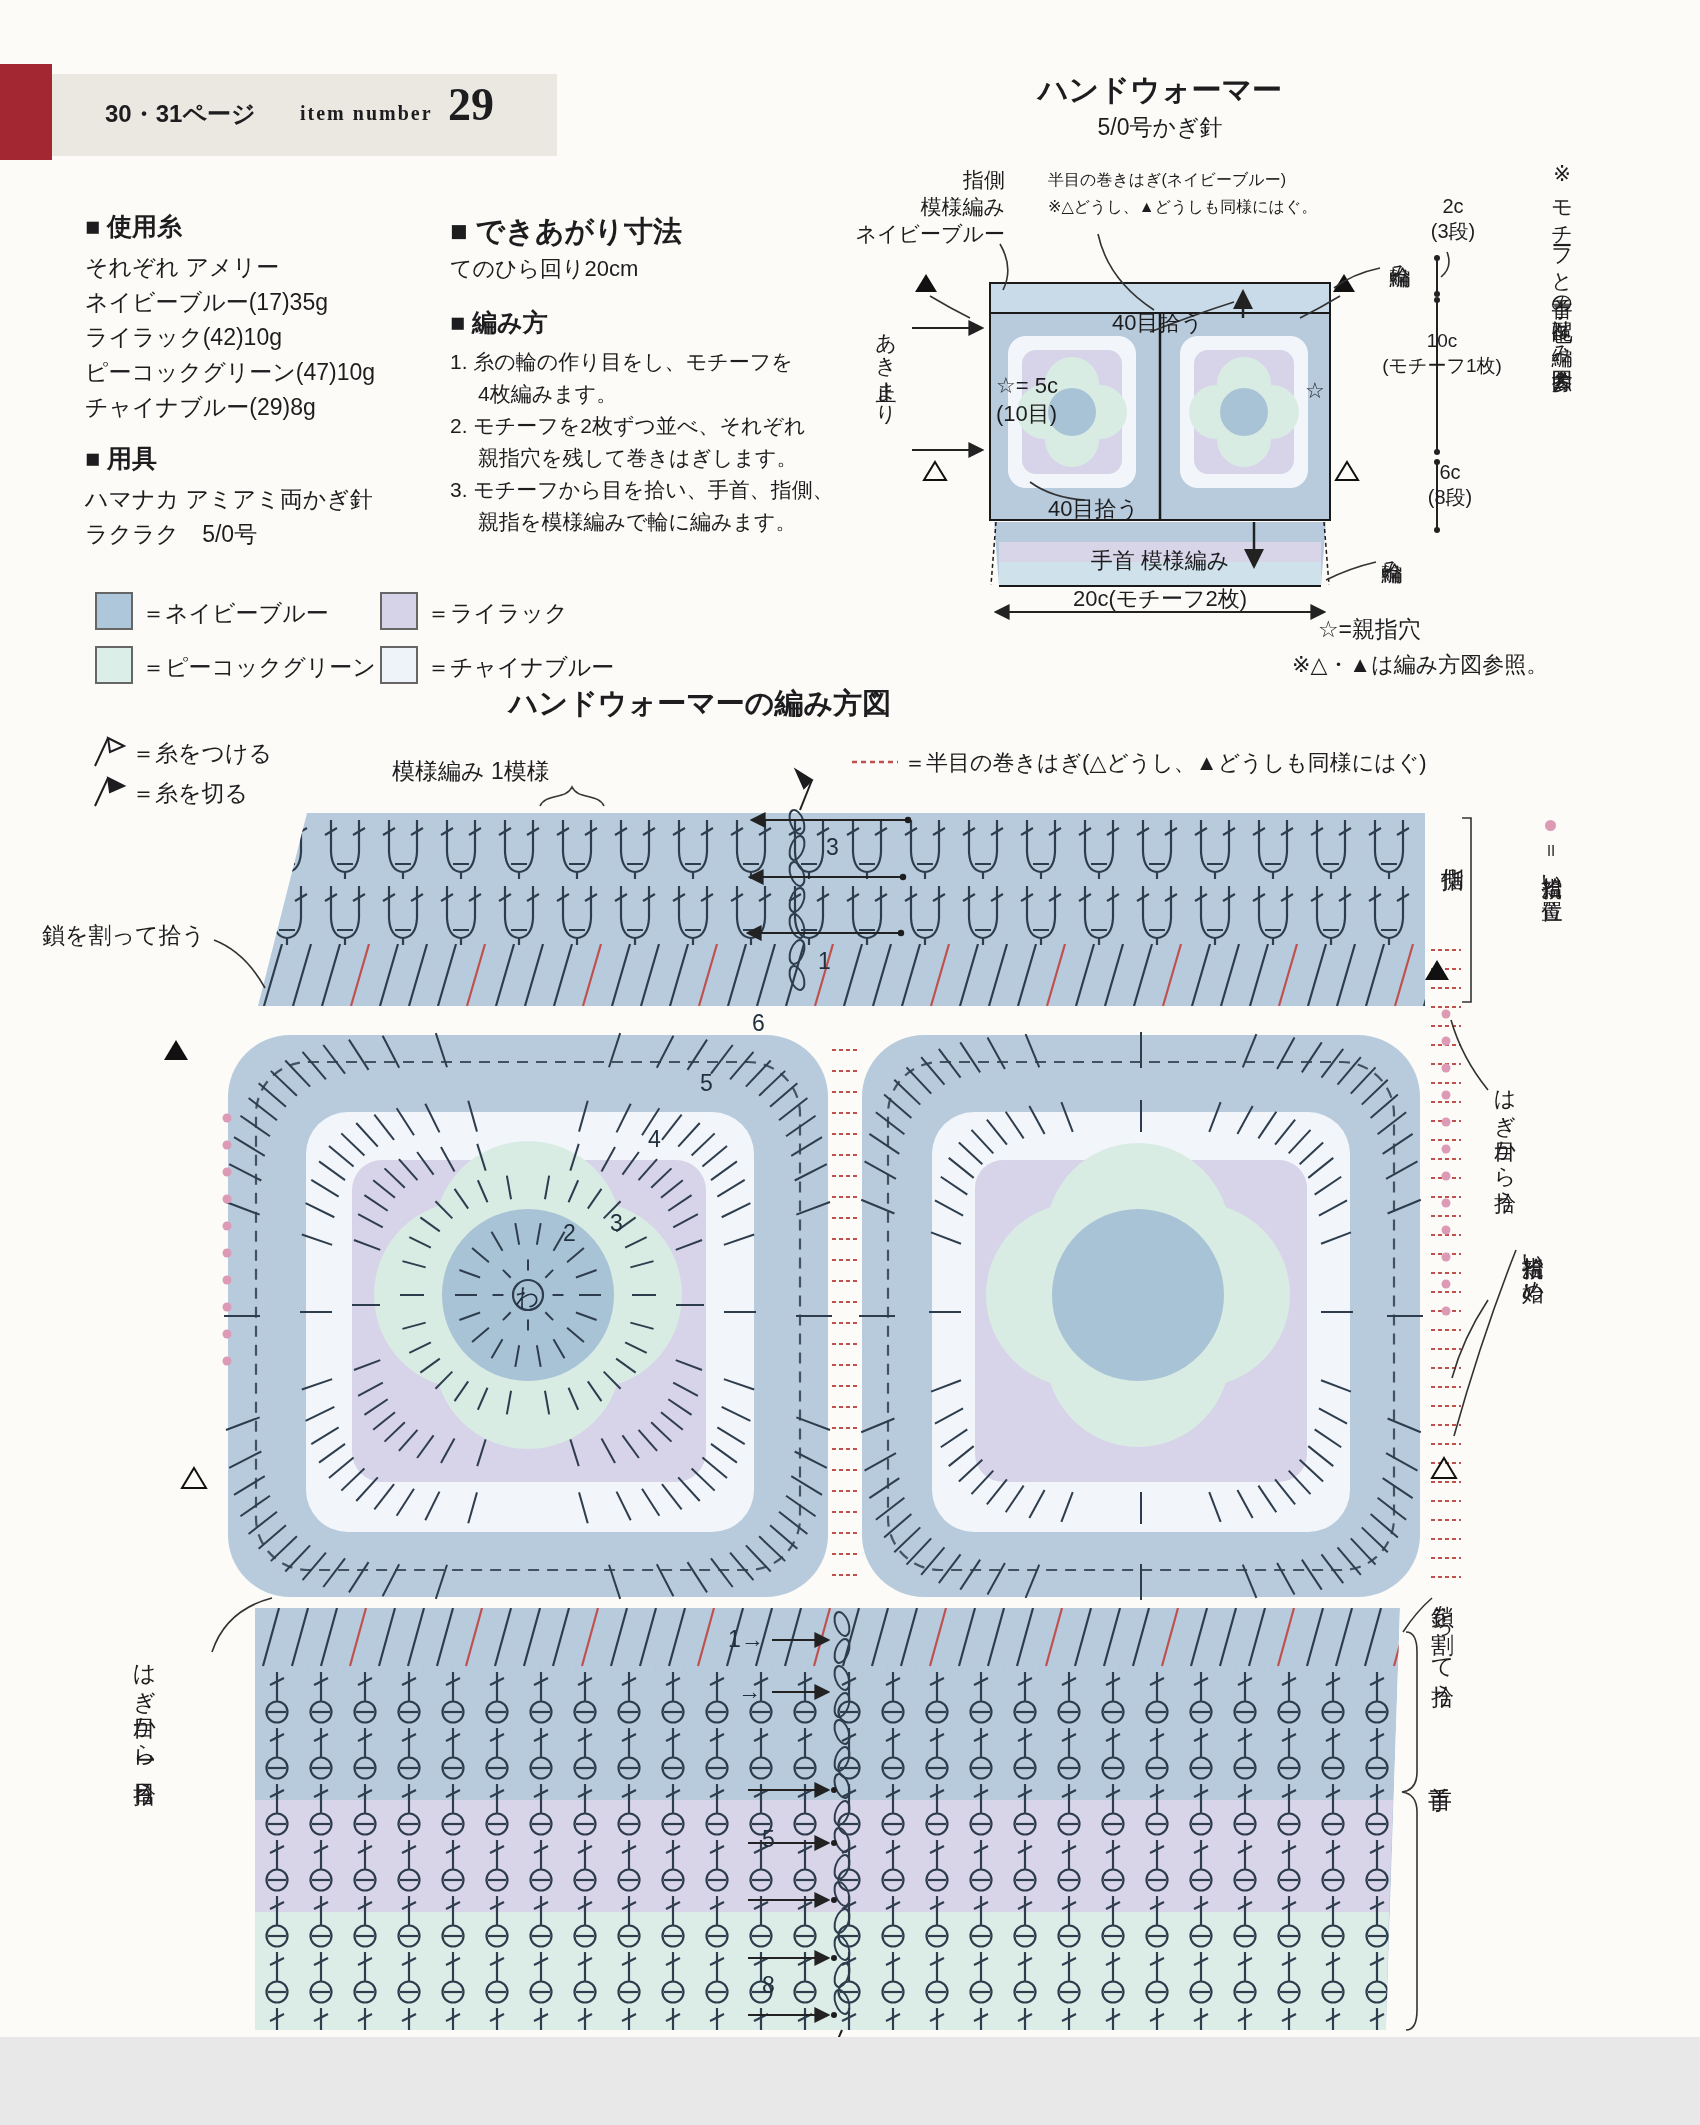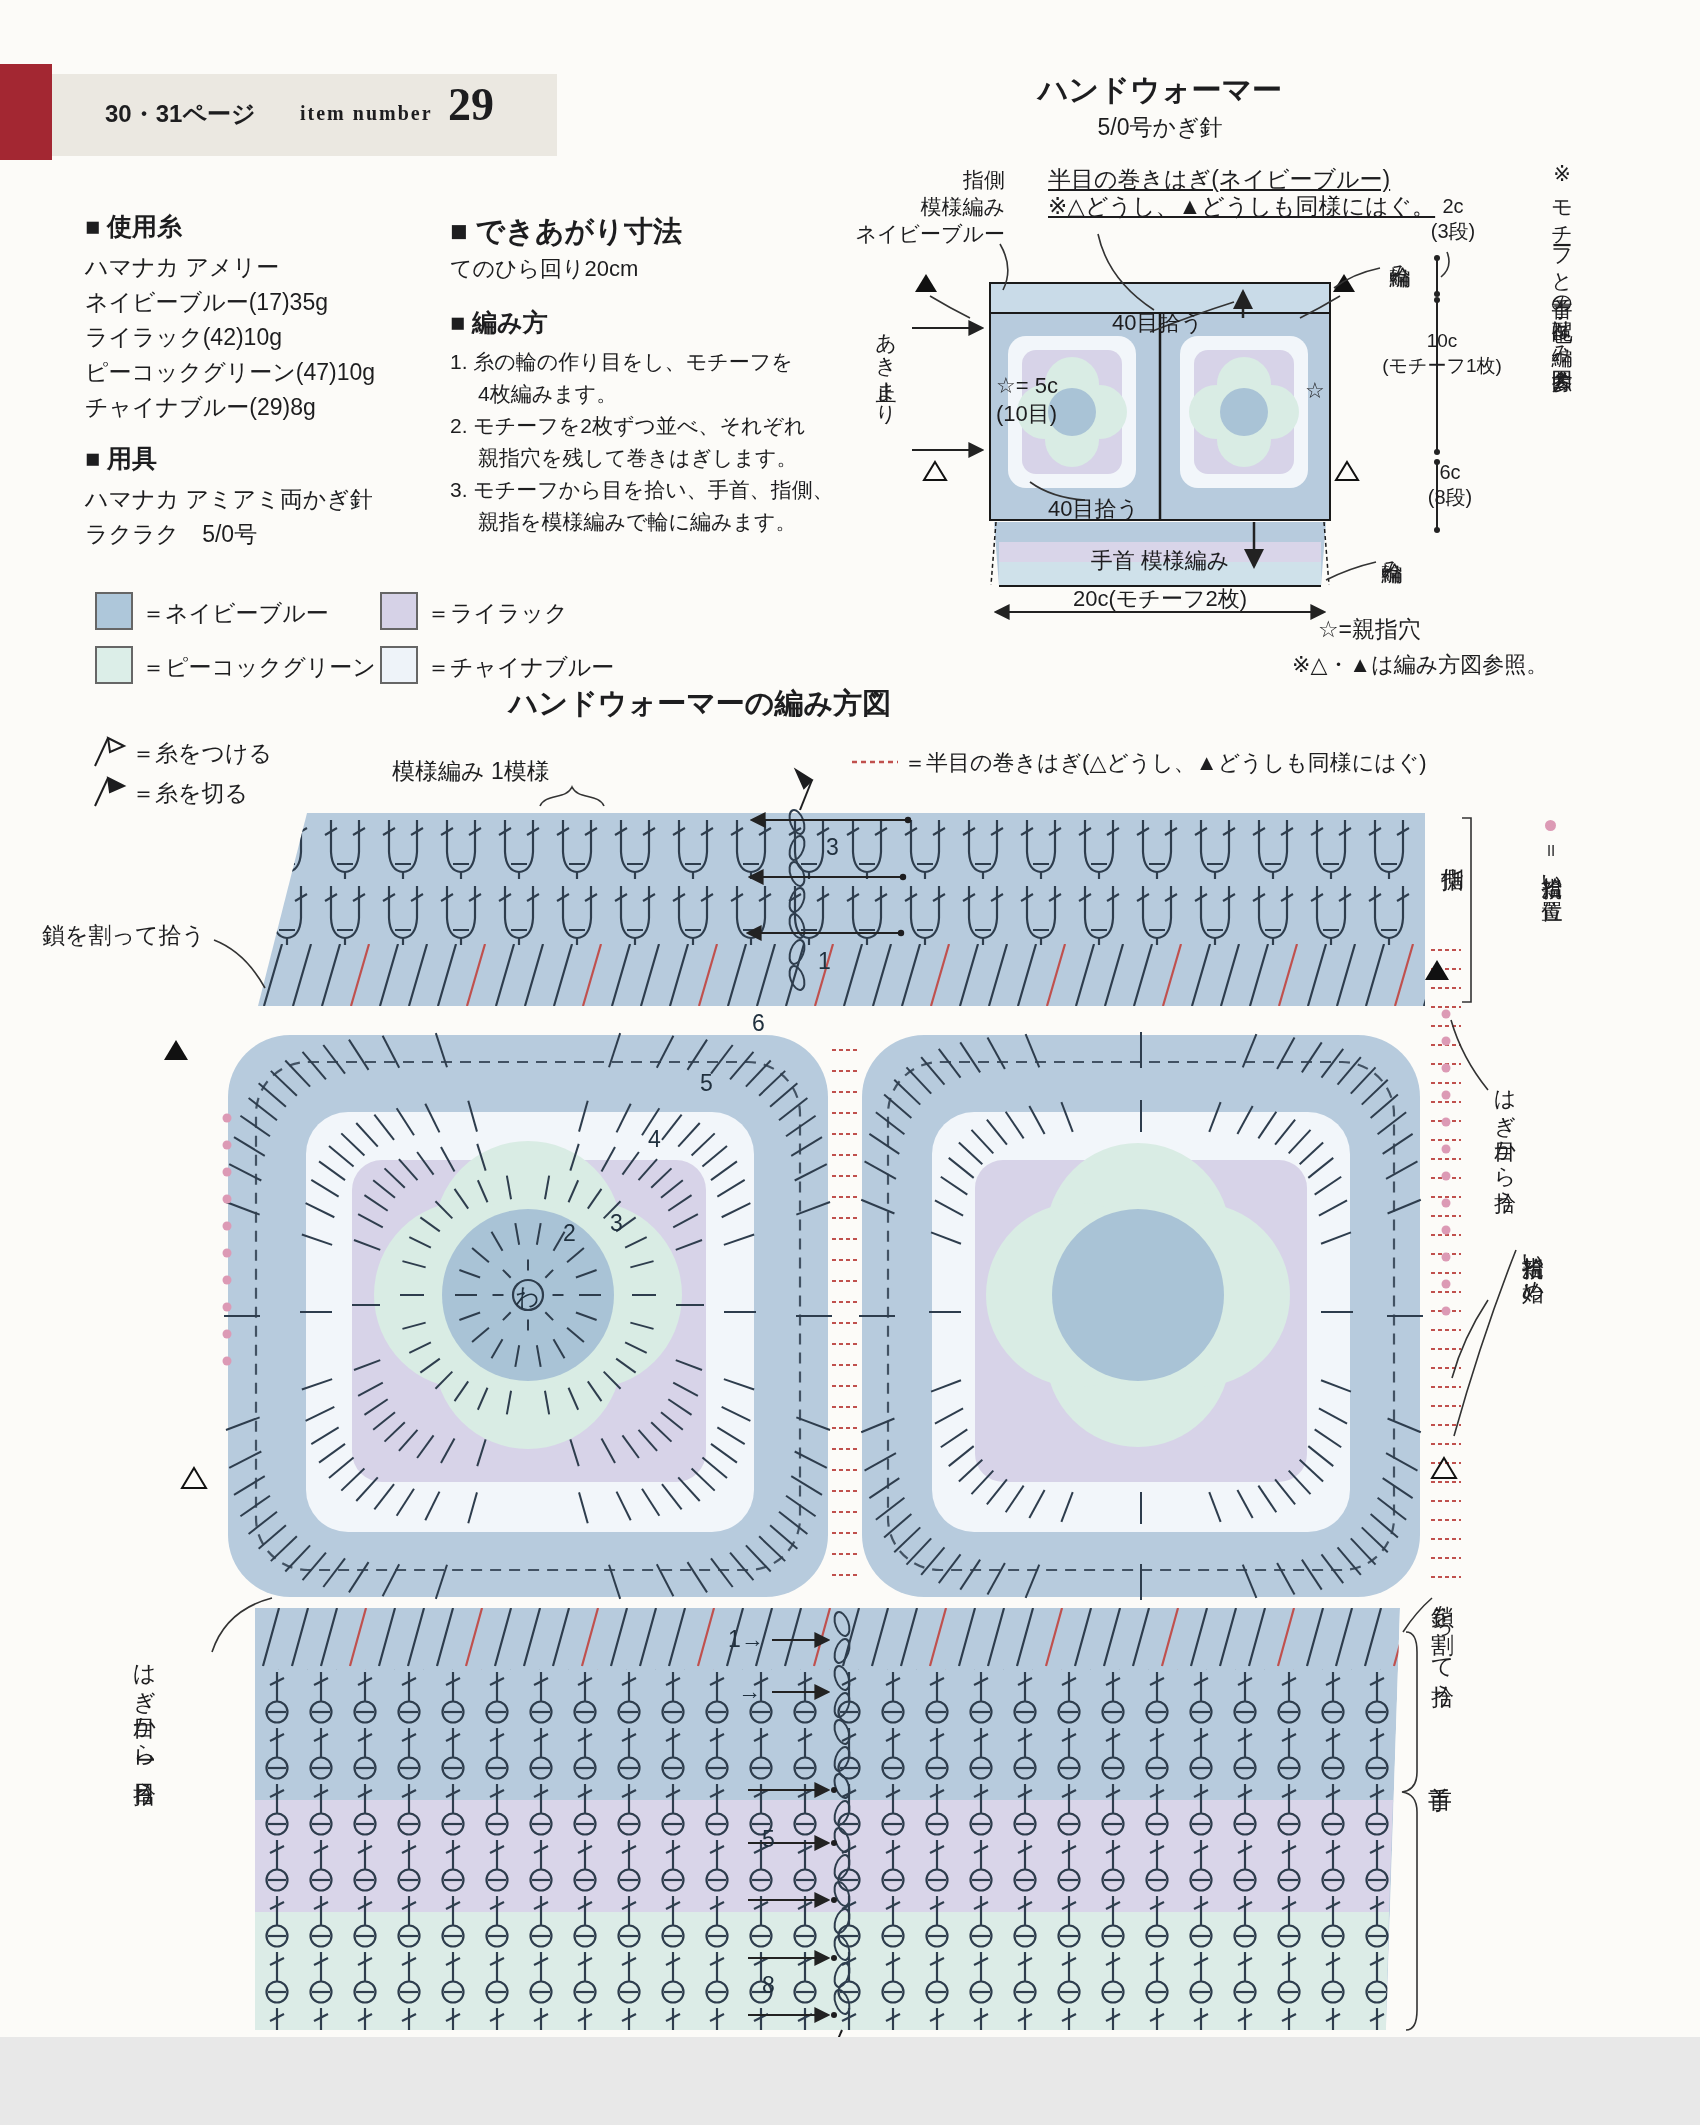--- a/index.html
+++ b/index.html
@@ -668,21 +668,21 @@
     </g>
   </svg>
 
   <div class="hdr-red"></div>
   <div class="hdr-box"></div>
   <div class="lbl b" style="left:105px;top:98px;font-size:24px;">30・31ページ</div>
   <div class="lbl ser b" style="left:300px;top:102px;font-size:20px;letter-spacing:2px;">item number</div>
   <div class="lbl ser b" style="left:448px;top:78px;font-size:46px;">29</div>
 
   <div class="lbl b" style="left:85px;top:210px;font-size:25px;">■ 使用糸</div>
-  <div class="lbl" style="left:85px;top:252px;font-size:23px;">ハマナカ アメリー</div>
+  <div class="lbl" style="left:85px;top:252px;font-size:23px;">それぞれ アメリー</div>
   <div class="lbl" style="left:85px;top:287px;font-size:23px;">ネイビーブルー(17)35g</div>
   <div class="lbl" style="left:85px;top:322px;font-size:23px;">ライラック(42)10g</div>
   <div class="lbl" style="left:85px;top:357px;font-size:23px;">ピーコックグリーン(47)10g</div>
   <div class="lbl" style="left:85px;top:392px;font-size:23px;">チャイナブルー(29)8g</div>
   <div class="lbl b" style="left:85px;top:442px;font-size:25px;">■ 用具</div>
   <div class="lbl" style="left:85px;top:484px;font-size:23px;">ハマナカ アミアミ両かぎ針</div>
   <div class="lbl" style="left:85px;top:519px;font-size:23px;">ラクラク　5/0号</div>
 
   <div class="lbl b" style="left:450px;top:212px;font-size:29px;">■ できあがり寸法</div>
   <div class="lbl" style="left:450px;top:254px;font-size:22px;">てのひら回り20cm</div>
@@ -701,21 +701,21 @@
   <div class="sw" style="left: 95px; top: 646px; background: rgb(220, 238, 232);"></div>
   <div class="lbl" style="left:142px;top:652px;font-size:23px;">＝ピーコックグリーン</div>
   <div class="sw" style="left: 380px; top: 646px; background: rgb(238, 243, 249);"></div>
   <div class="lbl" style="left:427px;top:652px;font-size:23px;">＝チャイナブルー</div>
 
   <div class="lbl b ctr" style="left:960px;top:70px;width:400px;font-size:30px;">ハンドウォーマー</div>
   <div class="lbl ctr" style="left:960px;top:112px;width:400px;font-size:23px;">5/0号かぎ針</div>
   <div class="lbl pre rt" style="left:793px;top:166px;width:212px;font-size:21px;line-height:27px;">指側
 模様編み
 ネイビーブルー</div>
-  <div class="lbl pre" style="left:1048px;top:166px;font-size:23px;line-height:27px;text-decoration:underline;">半目の巻きはぎ(ネイビーブルー)
+  <div class="lbl pre" style="left:1048px;top:166px;font-size:16px;line-height:27px;">半目の巻きはぎ(ネイビーブルー)
 ※△どうし、▲どうしも同様にはぐ。</div>
   <div class="lbl v" style="left:872px;top:318px;font-size:21px;">あき止まり</div>
   <div class="lbl pre" style="left:996px;top:372px;font-size:22px;line-height:28px;">☆= 5c
 (10目)</div>
   <div class="lbl" style="left:1305px;top:378px;font-size:22px;">☆</div>
   <div class="lbl" style="left:1112px;top:308px;font-size:22px;">40目拾う</div>
   <div class="lbl" style="left:1048px;top:494px;font-size:22px;">40目拾う</div>
   <div class="lbl v" style="left:1386px;top:250px;font-size:21px;">輪編み</div>
   <div class="lbl v" style="left:1378px;top:546px;font-size:21px;">輪編み</div>
   <div class="lbl ctr" style="left:990px;top:546px;width:340px;font-size:22px;">手首 模様編み</div>

